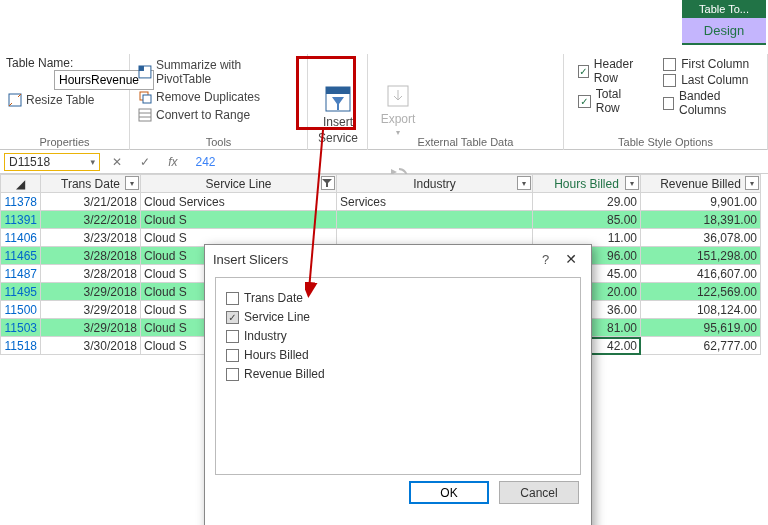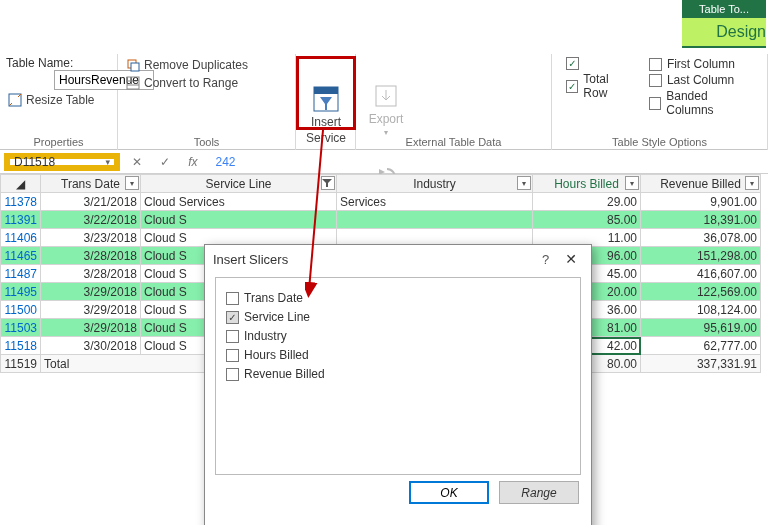--- a/index.html
+++ b/index.html
@@ -27,25 +27,25 @@
     width: 84px;
   }
   .tab-contextual .title {
     background: #217346;
     color: #fff;
     text-align: center;
     padding: 3px 0;
     font-size: 11px;
   }
   .tab-contextual .sub {
-    background: #bef264;
+    background: #c4b5fd;
     color: #217346;
-    text-align: right;
+    text-align: center;
     padding: 5px 0;
-    font-size: 16px;
+    font-size: 13px;
     border-bottom: 2px solid #217346;
   }
   .groups {
     position: absolute;
     left: 0; right: 0;
     top: 54px;
     height: 96px;
     display: flex;
   }
   .group {
@@ -117,23 +117,23 @@
   
   .namebox-row {
     display:flex;
     align-items:center;
     border-bottom: 1px solid #d0d0d0;
     height: 24px;
     padding-left: 4px;
     gap: 6px;
   }
   .namebox {
-    width: 116px;
+    width: 96px;
     height: 18px;
-    border: 6px solid #eab308;
+    border: 1px solid #eab308;
     padding: 0 4px;
     display:flex;
     align-items:center;
     justify-content:space-between;
   }
   .fbtn { color:#777; padding:0 6px; }
   .fxbox { flex:1; padding-left:6px; color:#3b82f6; }
   
   .grid-wrap { position: relative; }
   .grid {
@@ -191,21 +191,21 @@
   .dlg-title .q { padding:0 10px; color:#555; }
   .dlg-title .x { padding:0 6px; color:#333; font-size:14px;}
   .dlg-body {
     margin: 4px 10px 6px 10px;
     border:1px solid #bbb;
     height: 198px;
     padding: 8px 10px;
   }
   .dlg-body .chk { margin: 5px 0;}
   .dlg-body .box.chkd { background:#ddd; color:#444; }
-  .dlg-foot { display:flex; justify-content:flex-end; gap:10px; padding: 0 12px 2px 0; font-style: italic;}
+  .dlg-foot { display:flex; justify-content:flex-end; gap:10px; padding: 0 12px 2px 0;}
   .dbtn {
     width: 80px; height:23px;
     display:flex; align-items:center; justify-content:center;
     background:#e1e1e1; border:1px solid #adadad;
     font-size:12px;
   }
   .dbtn.primary { background:#fff; border:2px solid #0078d7; color:#000;}
   
   svg.arrow { position:absolute; left: 305px; top: 130px; pointer-events:none; }
 </style>
@@ -213,38 +213,45 @@
 <body>
 
 <div class="ribbon">
   <div class="tab-contextual">
     <div class="title">Table To...</div>
     <div class="sub">Design</div>
   </div>
 
   <div class="groups">
 
-    <div class="group props" style="width:118px">
+    <div class="group props" style="width:130px">
       <div>Table Name:</div>
       <div class="row">
         <input class="tn" value="HoursRevenue" style="">
       </div>
       <div class="btnsm">
         <span class="ic">
           <svg viewBox="0 0 14 14">
               <rect x="1" y="1" width="12" height="12" fill="none" stroke="#2a6099"></rect>
               <path d="M4 10 L1 13 M10 4 L13 1" stroke="#c55a11"></path>
             </svg>
         </span>
         <span>Resize Table</span>
       </div>
       <div class="glabel">Properties</div>
     </div>
 
     <div class="group tools" style="width:178px">
+      <div class="btnsm">
+        <span class="ic"><svg viewBox="0 0 14 14">
+              <rect x="1" y="1" width="12" height="12" fill="#fff" stroke="#2a6099"></rect>
+              <rect x="1" y="1" width="5" height="5" fill="#2a6099"></rect>
+            </svg></span>
+        <span>Summarize with PivotTable</span>
+      </div>
       <div class="btnsm">
         <span class="ic"><svg viewBox="0 0 14 14">
               <rect x="2" y="2" width="8" height="8" fill="#fff" stroke="#c55a11"></rect>
               <rect x="5" y="5" width="8" height="8" fill="#fff" stroke="#2a6099"></rect>
             </svg></span>
         <span>Remove Duplicates</span>
       </div>
       <div class="btnsm">
         <span class="ic"><svg viewBox="0 0 14 14">
               <rect x="1" y="1" width="12" height="12" fill="none" stroke="#888"></rect>
@@ -302,20 +309,21 @@
           </div>
       </div>
       <div class="glabel">External Table Data</div>
     </div>
 
     <div class="group" style="flex:1">
       <div class="opt-row">
         <div class="opt-col">
           <label class="chk">
               <span class="box">✓</span>
+              <span>Header Row</span>
             </label>
           <label class="chk">
               <span class="box">✓</span>
               <span>Total Row</span>
             </label>
         </div>
         <div class="opt-col">
           <label class="chk">
               <span class="box"></span>
               <span>First Column</span>
@@ -433,26 +441,20 @@
           <td class="num ">81.00</td>
           <td class="num">95,619.00</td>
         </tr>
         <tr>
           <td class="rowhead">11518</td>
           <td class="num">3/30/2018</td>
           <td>Cloud S</td>
           <td></td>
           <td class="num sel-cell">42.00</td>
           <td class="num">62,777.00</td>
-        </tr>
-        <tr class="totalrow">
-          <td class="rowhead" style="color:#333">11519</td>
-          <td colspan="3">Total</td>
-          <td class="num">80.00</td>
-          <td class="num">337,331.91</td>
         </tr>
       </tbody>
 </table>
 </div>
 
 <div class="dialog">
   <div class="dlg-title">
     <span>Insert Slicers</span>
     <span class="sp"></span>
     <span class="q">?</span>
@@ -475,21 +477,21 @@
         <span class="box "></span>
         <span>Hours Billed</span>
       </label>
       <label class="chk">
         <span class="box "></span>
         <span>Revenue Billed</span>
       </label>
     </div>
   <div class="dlg-foot">
     <div class="dbtn primary">OK</div>
-    <div class="dbtn">Range</div>
+    <div class="dbtn">Cancel</div>
   </div>
 </div>
 
 <svg class="arrow" width="30" height="170">
   <defs>
       <marker id="ah" markerWidth="8" markerHeight="8" refX="4" refY="4" orient="auto">
         <polygon points="0,0 8,4 0,8" fill="#c00000"></polygon>
       </marker>
     </defs>
   <line x1="18" y1="0" x2="4" y2="160" stroke="#c00000" stroke-width="2" marker-end="url(#ah)"></line>

